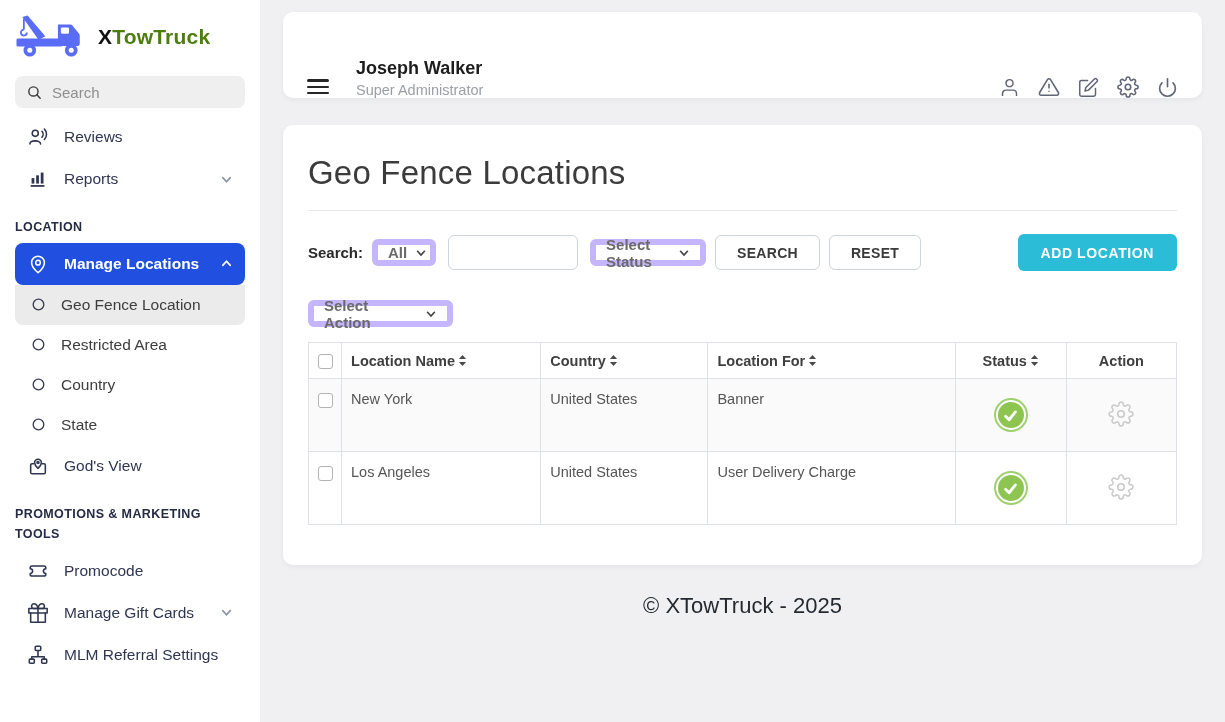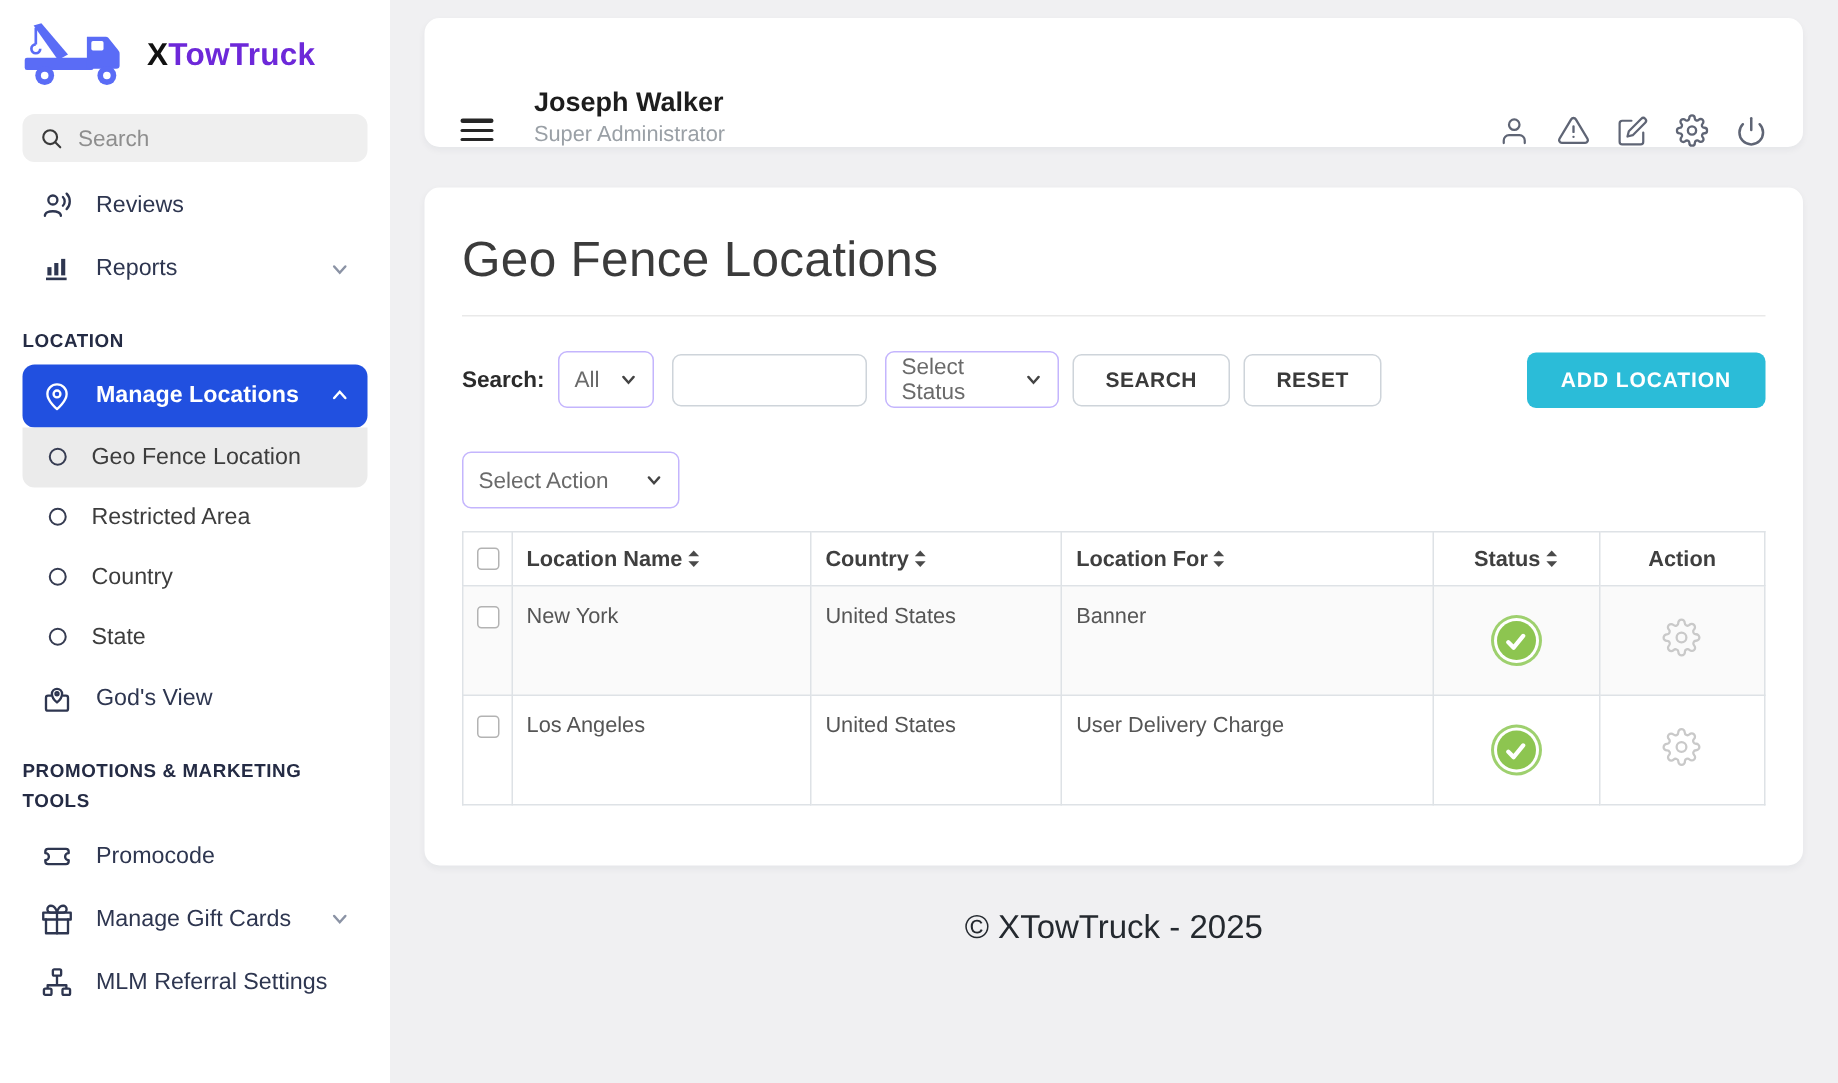--- a/index.html
+++ b/index.html
@@ -13,21 +13,21 @@
   svg { display:block; }
 
   
   .sidebar {
     width:260px; flex-shrink:0; background:#ffffff; height:722px;
     padding:0 15px; overflow:hidden;
   }
   .logo-row { display:flex; align-items:center; gap:9px; margin-top:14px; }
   .brand { font-size:21px; font-weight:700; letter-spacing:.2px; white-space:nowrap; }
   .brand .bx { color:#111111; }
-  .brand .brest { color:#6d28d9; }
+  .brand .brest { color:#4d7c0f; }
   .side-search {
     margin-top:16px; height:32px; background:#efefef; border-radius:8px;
     display:flex; align-items:center; gap:9px; padding:0 11px;
   }
   .side-search input {
     flex:1; border:none; outline:none; background:transparent;
     font-family:"Liberation Sans", sans-serif; font-size:15px; color:#333;
   }
   .side-search input::placeholder { color:#8e8e8e; }
   .nav { margin-top:8px; }
@@ -69,23 +69,23 @@
   .card {
     margin-top:27px; background:#ffffff; border-radius:10px;
     padding:25px 25px 40px; box-shadow:0 2px 5px rgba(20,30,60,.05);
   }
   .page-title { font-size:33px; font-weight:500; color:#3b3b3b; margin:4px 0 18px; letter-spacing:.2px; }
   .title-divider { border-bottom:1px solid #e9e9e9; margin-bottom:23px; }
 
   .filter-row { display:flex; align-items:center; }
   .search-label { font-size:15px; font-weight:700; color:#2b2b2b; margin-right:9px; }
   .sel {
-    height:38px; border:1px solid #c4b5fd; border-radius:6px; background:#fff;
+    height:27px; border:6px solid #c4b5fd; border-radius:6px; background:#fff;
     display:flex; align-items:center; justify-content:space-between; gap:8px;
-    padding:0 10px; font-size:15px; color:#6a6a6a; cursor:pointer;
+    padding:0 10px; font-size:15px; color:#6a6a6a; cursor:pointer;font-weight:bold;
   }
   .sel .chev { color:#444; }
   .sel-all { width:64px; margin-right:12px; }
   .keyword {
     width:130px; height:35px; border:1px solid #ced4da; border-radius:6px;
     margin-right:12px; outline:none; padding:0 10px; font-size:15px;
     font-family:"Liberation Sans", sans-serif;
   }
   .sel-status { width:116px; margin-right:9px; }
   .btn-outline {

